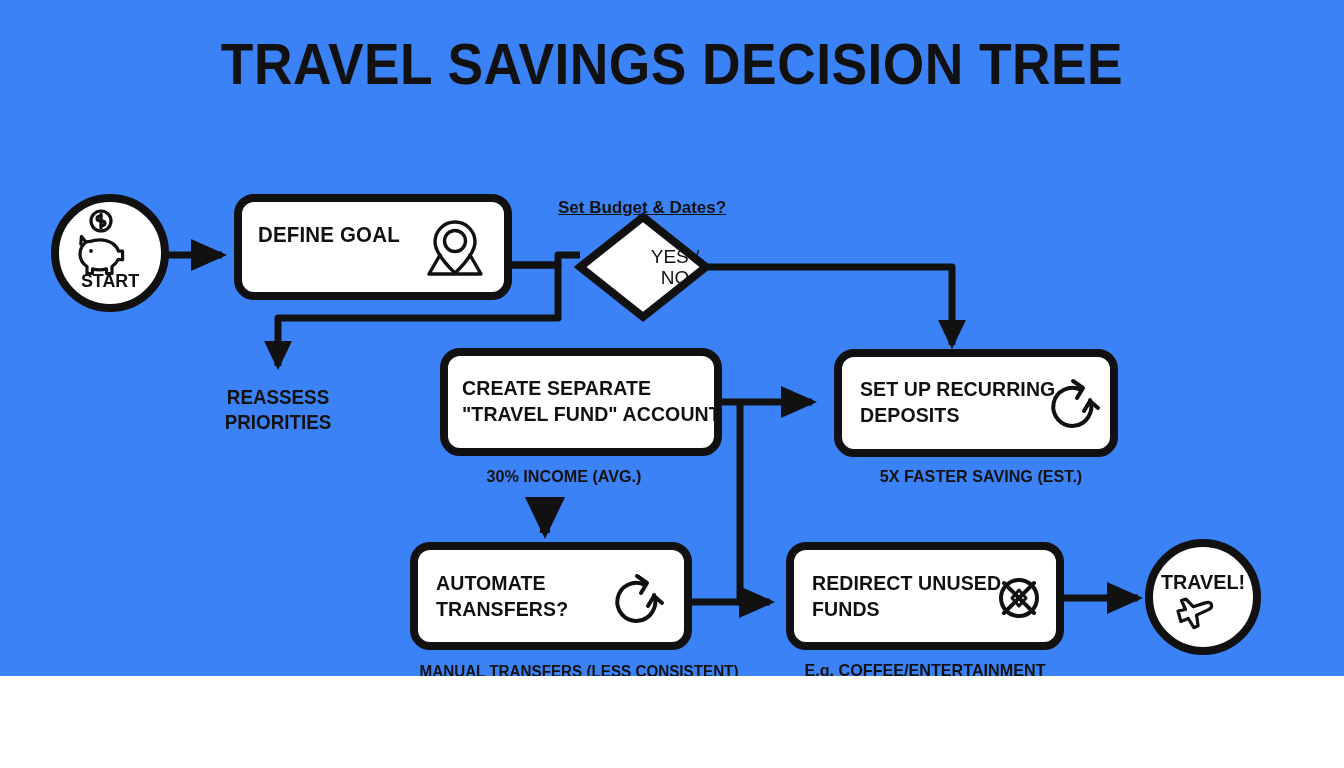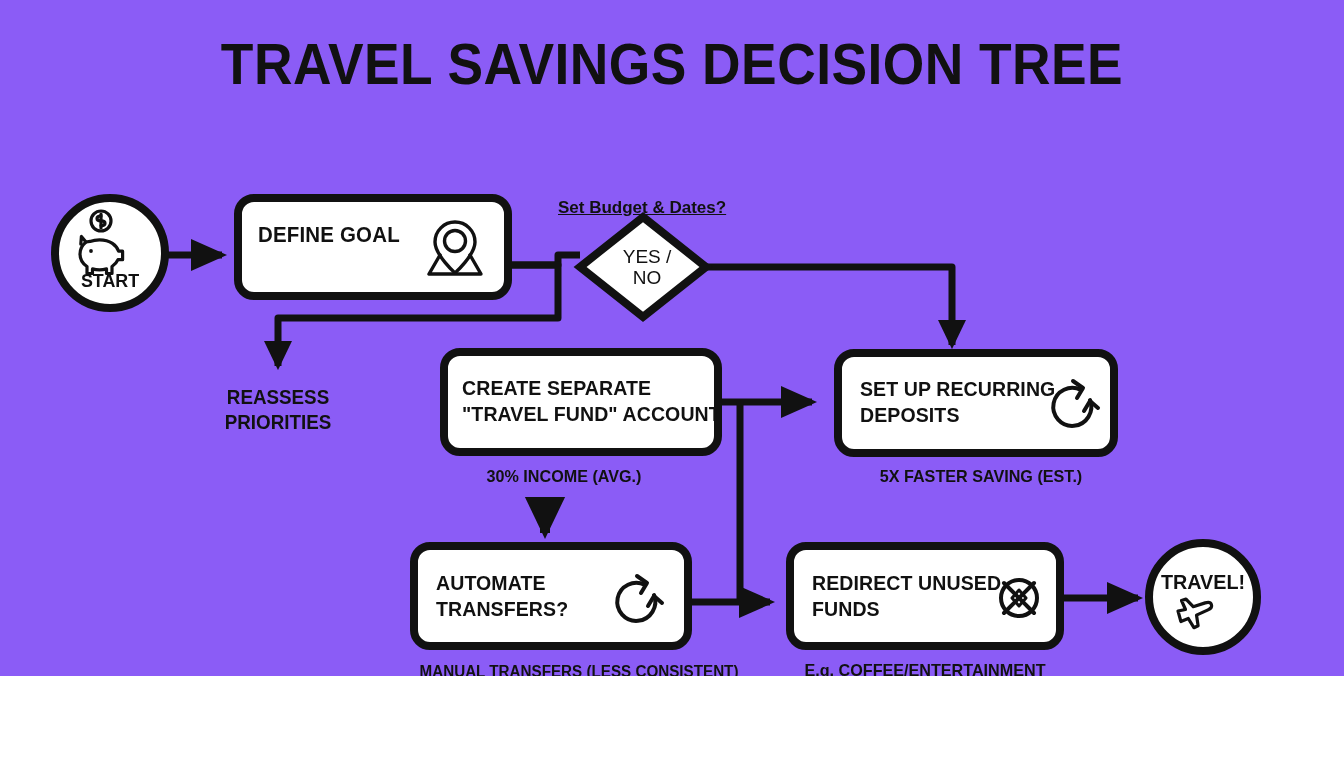--- a/index.html
+++ b/index.html
@@ -4,21 +4,21 @@
 <style>
   html, body {
     margin: 0;
     padding: 0;
     background: #ffffff;
   }
   #canvas {
     position: relative;
     width: 1344px;
     height: 676px;
-    background: #8b5cf6;
+    background: #3b82f6;
     font-family: "Liberation Sans", sans-serif;
     overflow: hidden;
   }
   #flow-svg {
     position: absolute;
     left: 0;
     top: 0;
     width: 1344px;
     height: 768px;
   }
@@ -178,21 +178,21 @@
       <path d="M 1178 611 l 7.5 -1.5 l -4 -9 l 4.5 -1.4 l 7.2 7.6 l 12 -3.8
                q 5 -1.6 6.2 1.6 q 1.2 3.2 -3.4 5.4 l -11.5 5.2 l 1.6 10.6
                l -4.2 2 l -5.6 -9.2 l -7.4 3 z"></path>
     </g>
   </svg>
 
   <div class="node-text" style="left:258px; top:222px; font-size:22px; letter-spacing:0.2px; transform: scaleX(0.93);">DEFINE GOAL</div>
 
   <div class="decision-label" style="left:558px; top:198px;text-decoration:underline;">Set Budget &amp; Dates?</div>
 
-  <div class="diamond-text" style="left:592px; top:247px; width:110px; font-size:19px;">YES /
+  <div class="diamond-text" style="left:620px; top:247px; width:110px; font-size:19px;">YES /
 NO</div>
 
   <div class="caption" style="left:178px; top:385px; width:200px; font-size:20px; transform: scaleX(0.94);">REASSESS
 PRIORITIES</div>
 
   <div class="node-text" style="left:462px; top:375px; font-size:21px; letter-spacing:0.1px; transform: scaleX(0.93);">CREATE SEPARATE
 "TRAVEL FUND" ACCOUNT</div>
 
   <div class="caption" style="left:444px; top:466px; width:240px; font-size:17px; transform: scaleX(0.95);">30% INCOME (AVG.)</div>
 

